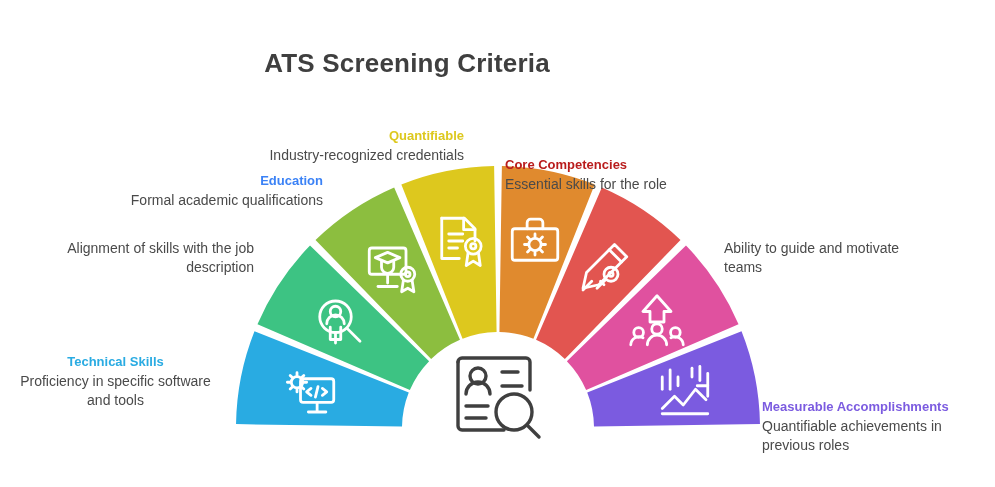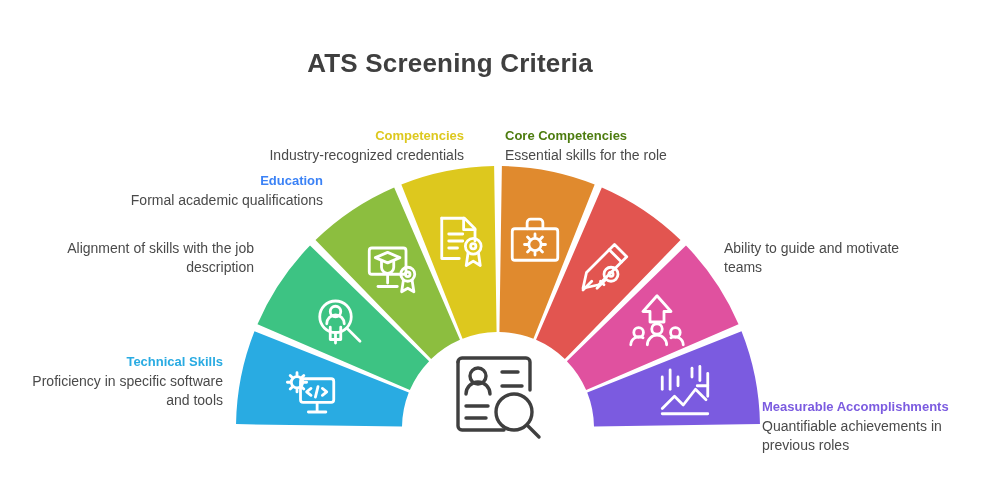--- a/index.html
+++ b/index.html
@@ -18,21 +18,20 @@
   #page-title {
     position: absolute;
     top: 48px;
     left: 0;
     width: 814px;
     text-align: center;
     font-size: 26px;
     font-weight: bold;
     color: #3f3f3f;
     letter-spacing: 0.2px;
-    padding-left: 43px;
   }
   .wheel {
     position: absolute;
     left: 233px;
     top: 160px;
     width: 530px;
     height: 270px;
   }
   .wheel svg { display: block; }
   .seg-icon {
@@ -63,21 +62,21 @@
   }
   .label .desc {
     display: block;
     color: #4a4a4a;
     font-size: 14px;
   }
   .label.right { text-align: left; }
   .label.left  { text-align: right; }
 
   
-  #lbl-technical      { left: 8px;   top: 353px; width: 215px; }
+  #lbl-technical      { left: 8px;   top: 353px; width: 215px; text-align: center; }
   #lbl-jobtitle       { left: 58px;  top: 239px; width: 196px; }
   #lbl-education      { left: 118px; top: 172px; width: 205px; }
   #lbl-certification  { left: 268px; top: 127px; width: 196px; }
   #lbl-core           { left: 505px; top: 127px; width: 210px; }
   #lbl-industry       { left: 665px; top: 172px; width: 230px; }
   #lbl-leadership     { left: 724px; top: 239px; width: 215px; }
   #lbl-measurable     { left: 762px; top: 353px; width: 225px; }
 </style>
 </head>
 <body>
@@ -221,26 +220,26 @@
 <div class="label left" id="lbl-jobtitle">
   <span class="desc">Alignment of skills with the job description</span>
 </div>
 
 <div class="label left" id="lbl-education">
   <span class="ttl" style="color: #3b82f6;">Education</span>
   <span class="desc">Formal academic qualifications</span>
 </div>
 
 <div class="label left" id="lbl-certification">
-  <span class="ttl" style="color: rgb(221, 200, 30);">Competencies</span>
+  <span class="ttl" style="color: rgb(221, 200, 30);">Quantifiable</span>
   <span class="desc">Industry-recognized credentials</span>
 </div>
 
 <div class="label right" id="lbl-core">
-  <span class="ttl" style="color: #4d7c0f;">Core Competencies</span>
+  <span class="ttl" style="color: #b91c1c; margin-top: 29px;">Core Competencies</span>
   <span class="desc">Essential skills for the role</span>
 </div>
 
 <div class="label right" id="lbl-industry">
 </div>
 
 <div class="label right" id="lbl-leadership">
   <span class="desc">Ability to guide and motivate teams</span>
 </div>
 

